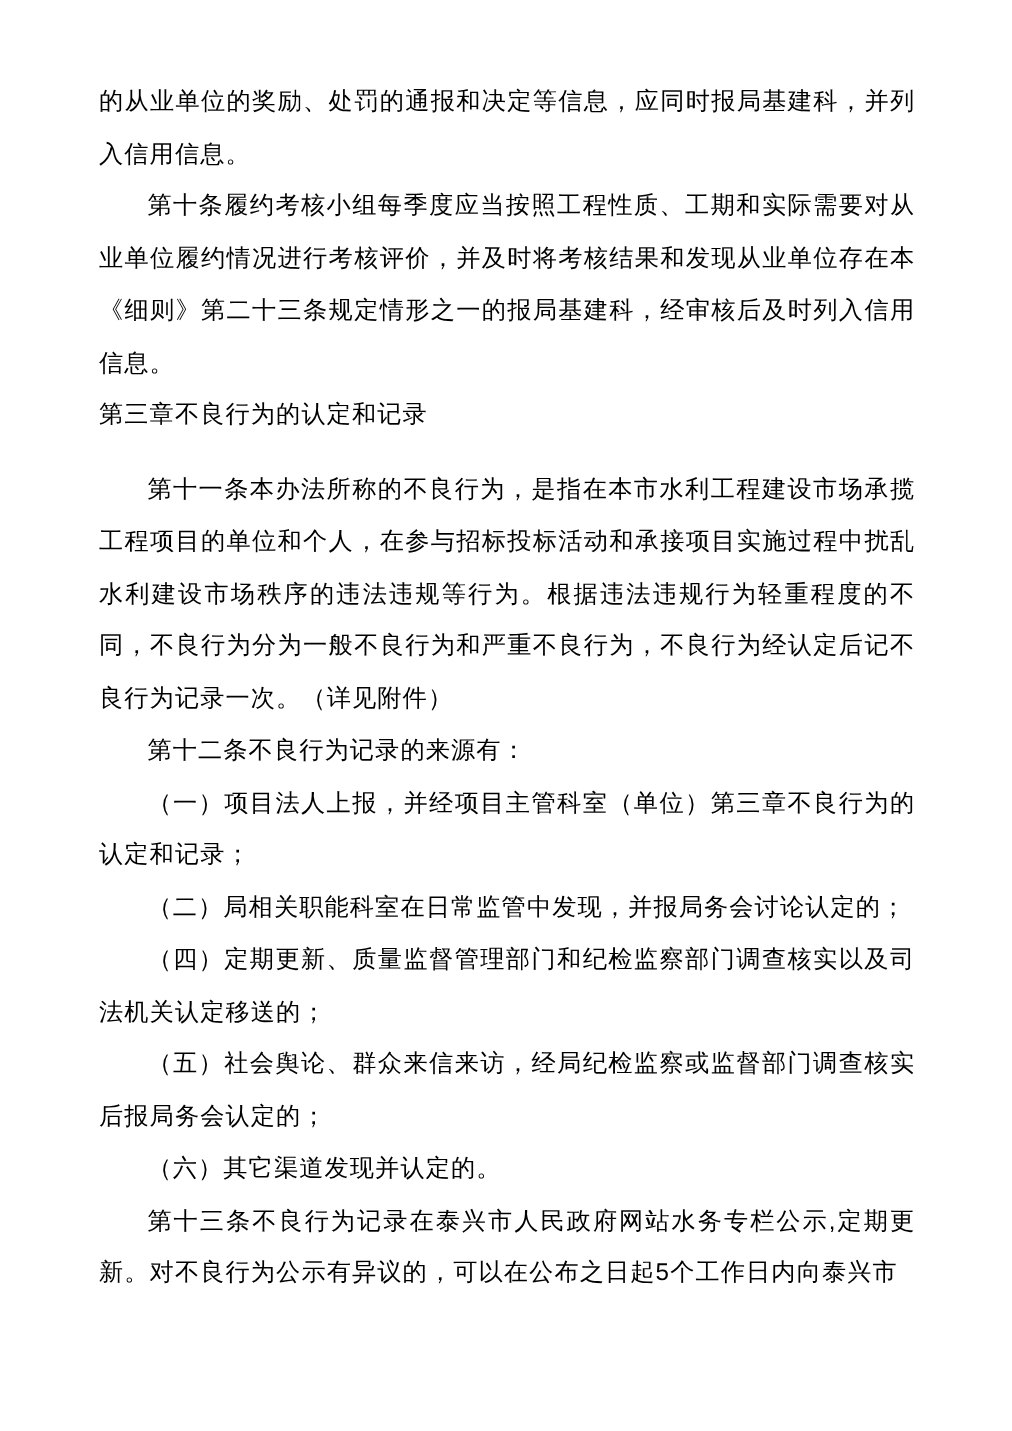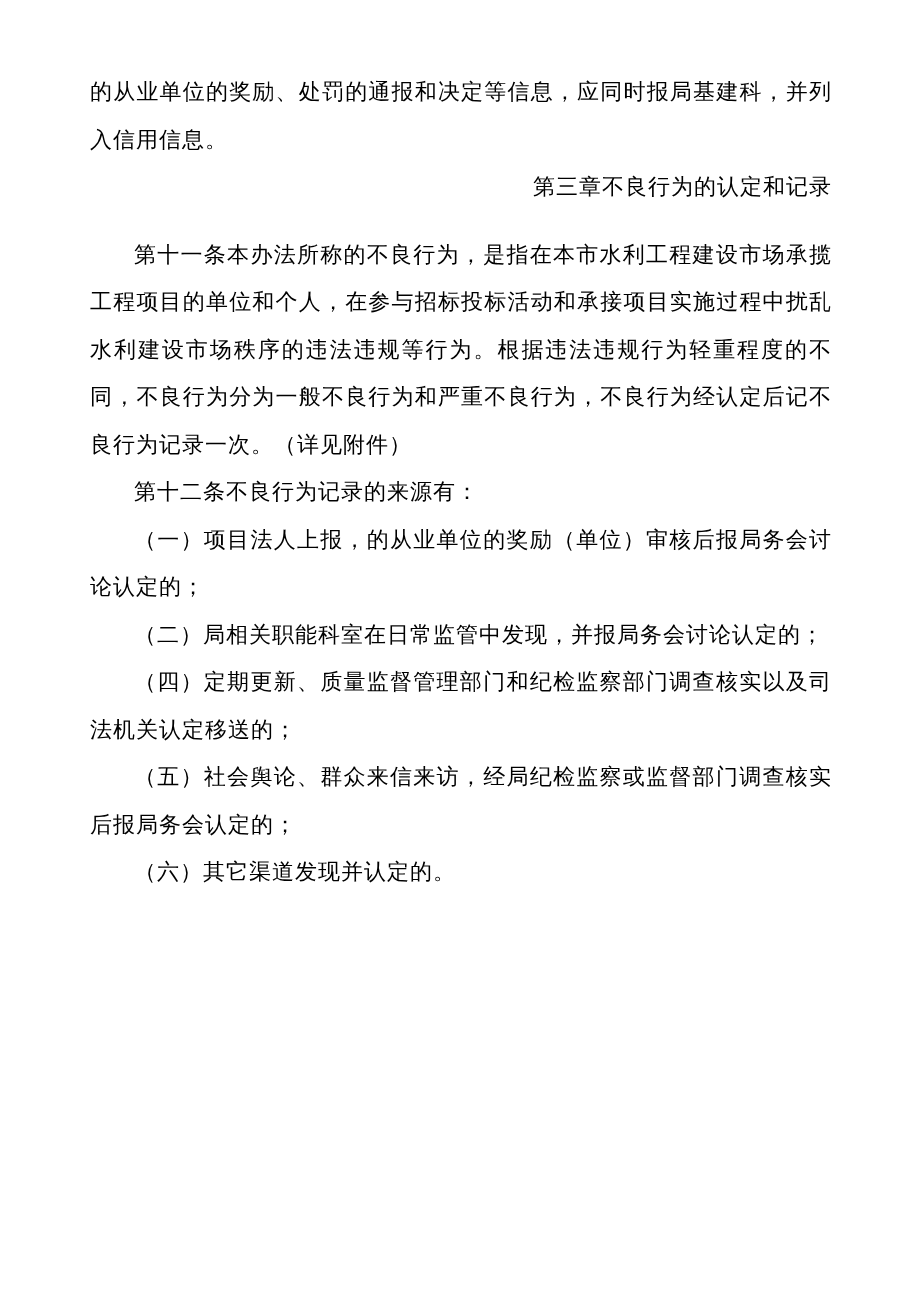--- a/index.html
+++ b/index.html
@@ -32,29 +32,31 @@
     }
     .para.no-indent {
       text-indent: 0;
     }
     .heading {
       margin: 0 0 20px 0;
       font-size: 22px;
       font-weight: normal;
       line-height: 47.5px;
       letter-spacing: 1px;
-      text-align: right;
+      text-align: left;
     }
   </style>
 </head>
 <body>
 
 <div class="page">
   <p class="para no-indent">的从业单位的奖励、处罚的通报和决定等信息，应同时报局基建科，并列入信用信息。</p>
+  <p class="para">第十条履约考核小组每季度应当按照工程性质、工期和实际需要对从业单位履约情况进行考核评价，并及时将考核结果和发现从业单位存在本《细则》第二十三条规定情形之一的报局基建科，经审核后及时列入信用信息。</p>
   <h2 class="heading">第三章不良行为的认定和记录</h2>
   <p class="para">第十一条本办法所称的不良行为，是指在本市水利工程建设市场承揽工程项目的单位和个人，在参与招标投标活动和承接项目实施过程中扰乱水利建设市场秩序的违法违规等行为。根据违法违规行为轻重程度的不同，不良行为分为一般不良行为和严重不良行为，不良行为经认定后记不良行为记录一次。（详见附件）</p>
   <p class="para">第十二条不良行为记录的来源有：</p>
-  <p class="para">（一）项目法人上报，的从业单位的奖励（单位）审核后报局务会讨论认定的；</p>
+  <p class="para">（一）项目法人上报，并经项目主管科室（单位）第三章不良行为的认定和记录；</p>
   <p class="para">（二）局相关职能科室在日常监管中发现，并报局务会讨论认定的；</p>
   <p class="para">（四）定期更新、质量监督管理部门和纪检监察部门调查核实以及司法机关认定移送的；</p>
   <p class="para">（五）社会舆论、群众来信来访，经局纪检监察或监督部门调查核实后报局务会认定的；</p>
   <p class="para">（六）其它渠道发现并认定的。</p>
+  <p class="para">第十三条不良行为记录在泰兴市人民政府网站水务专栏公示,定期更新。对不良行为公示有异议的，可以在公布之日起5个工作日内向泰兴市</p>
 </div>
 
 </body></html>

